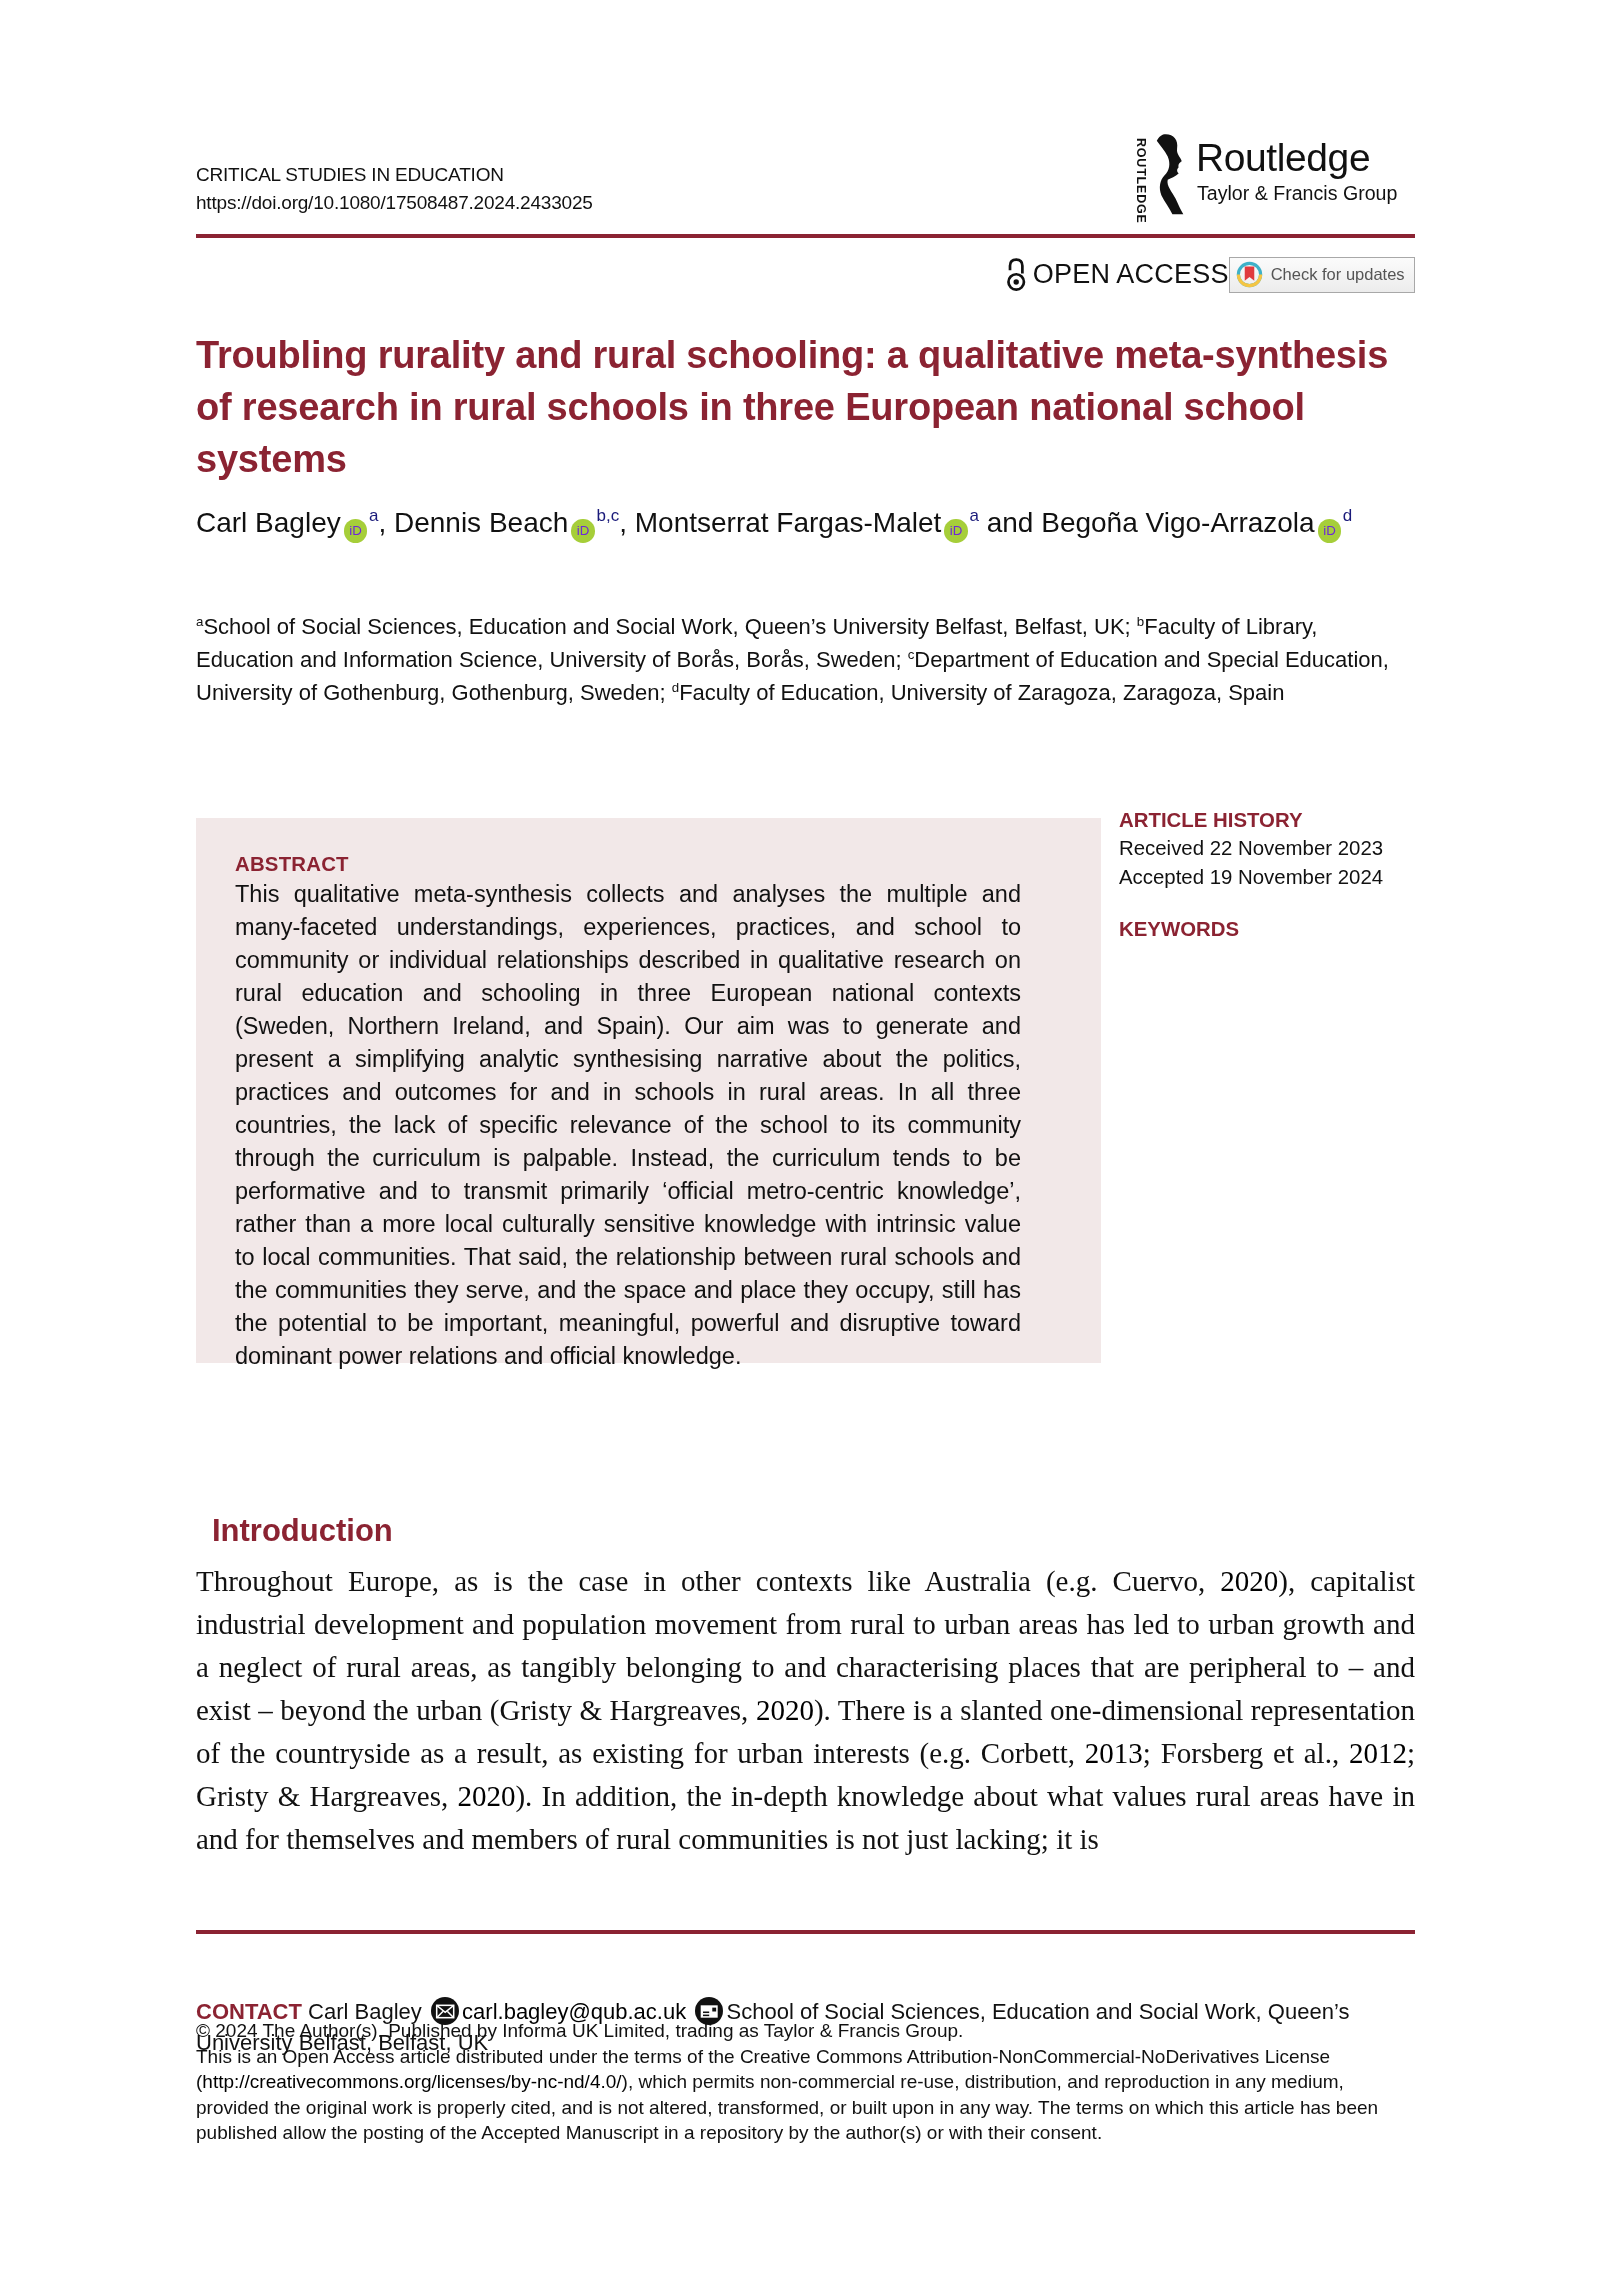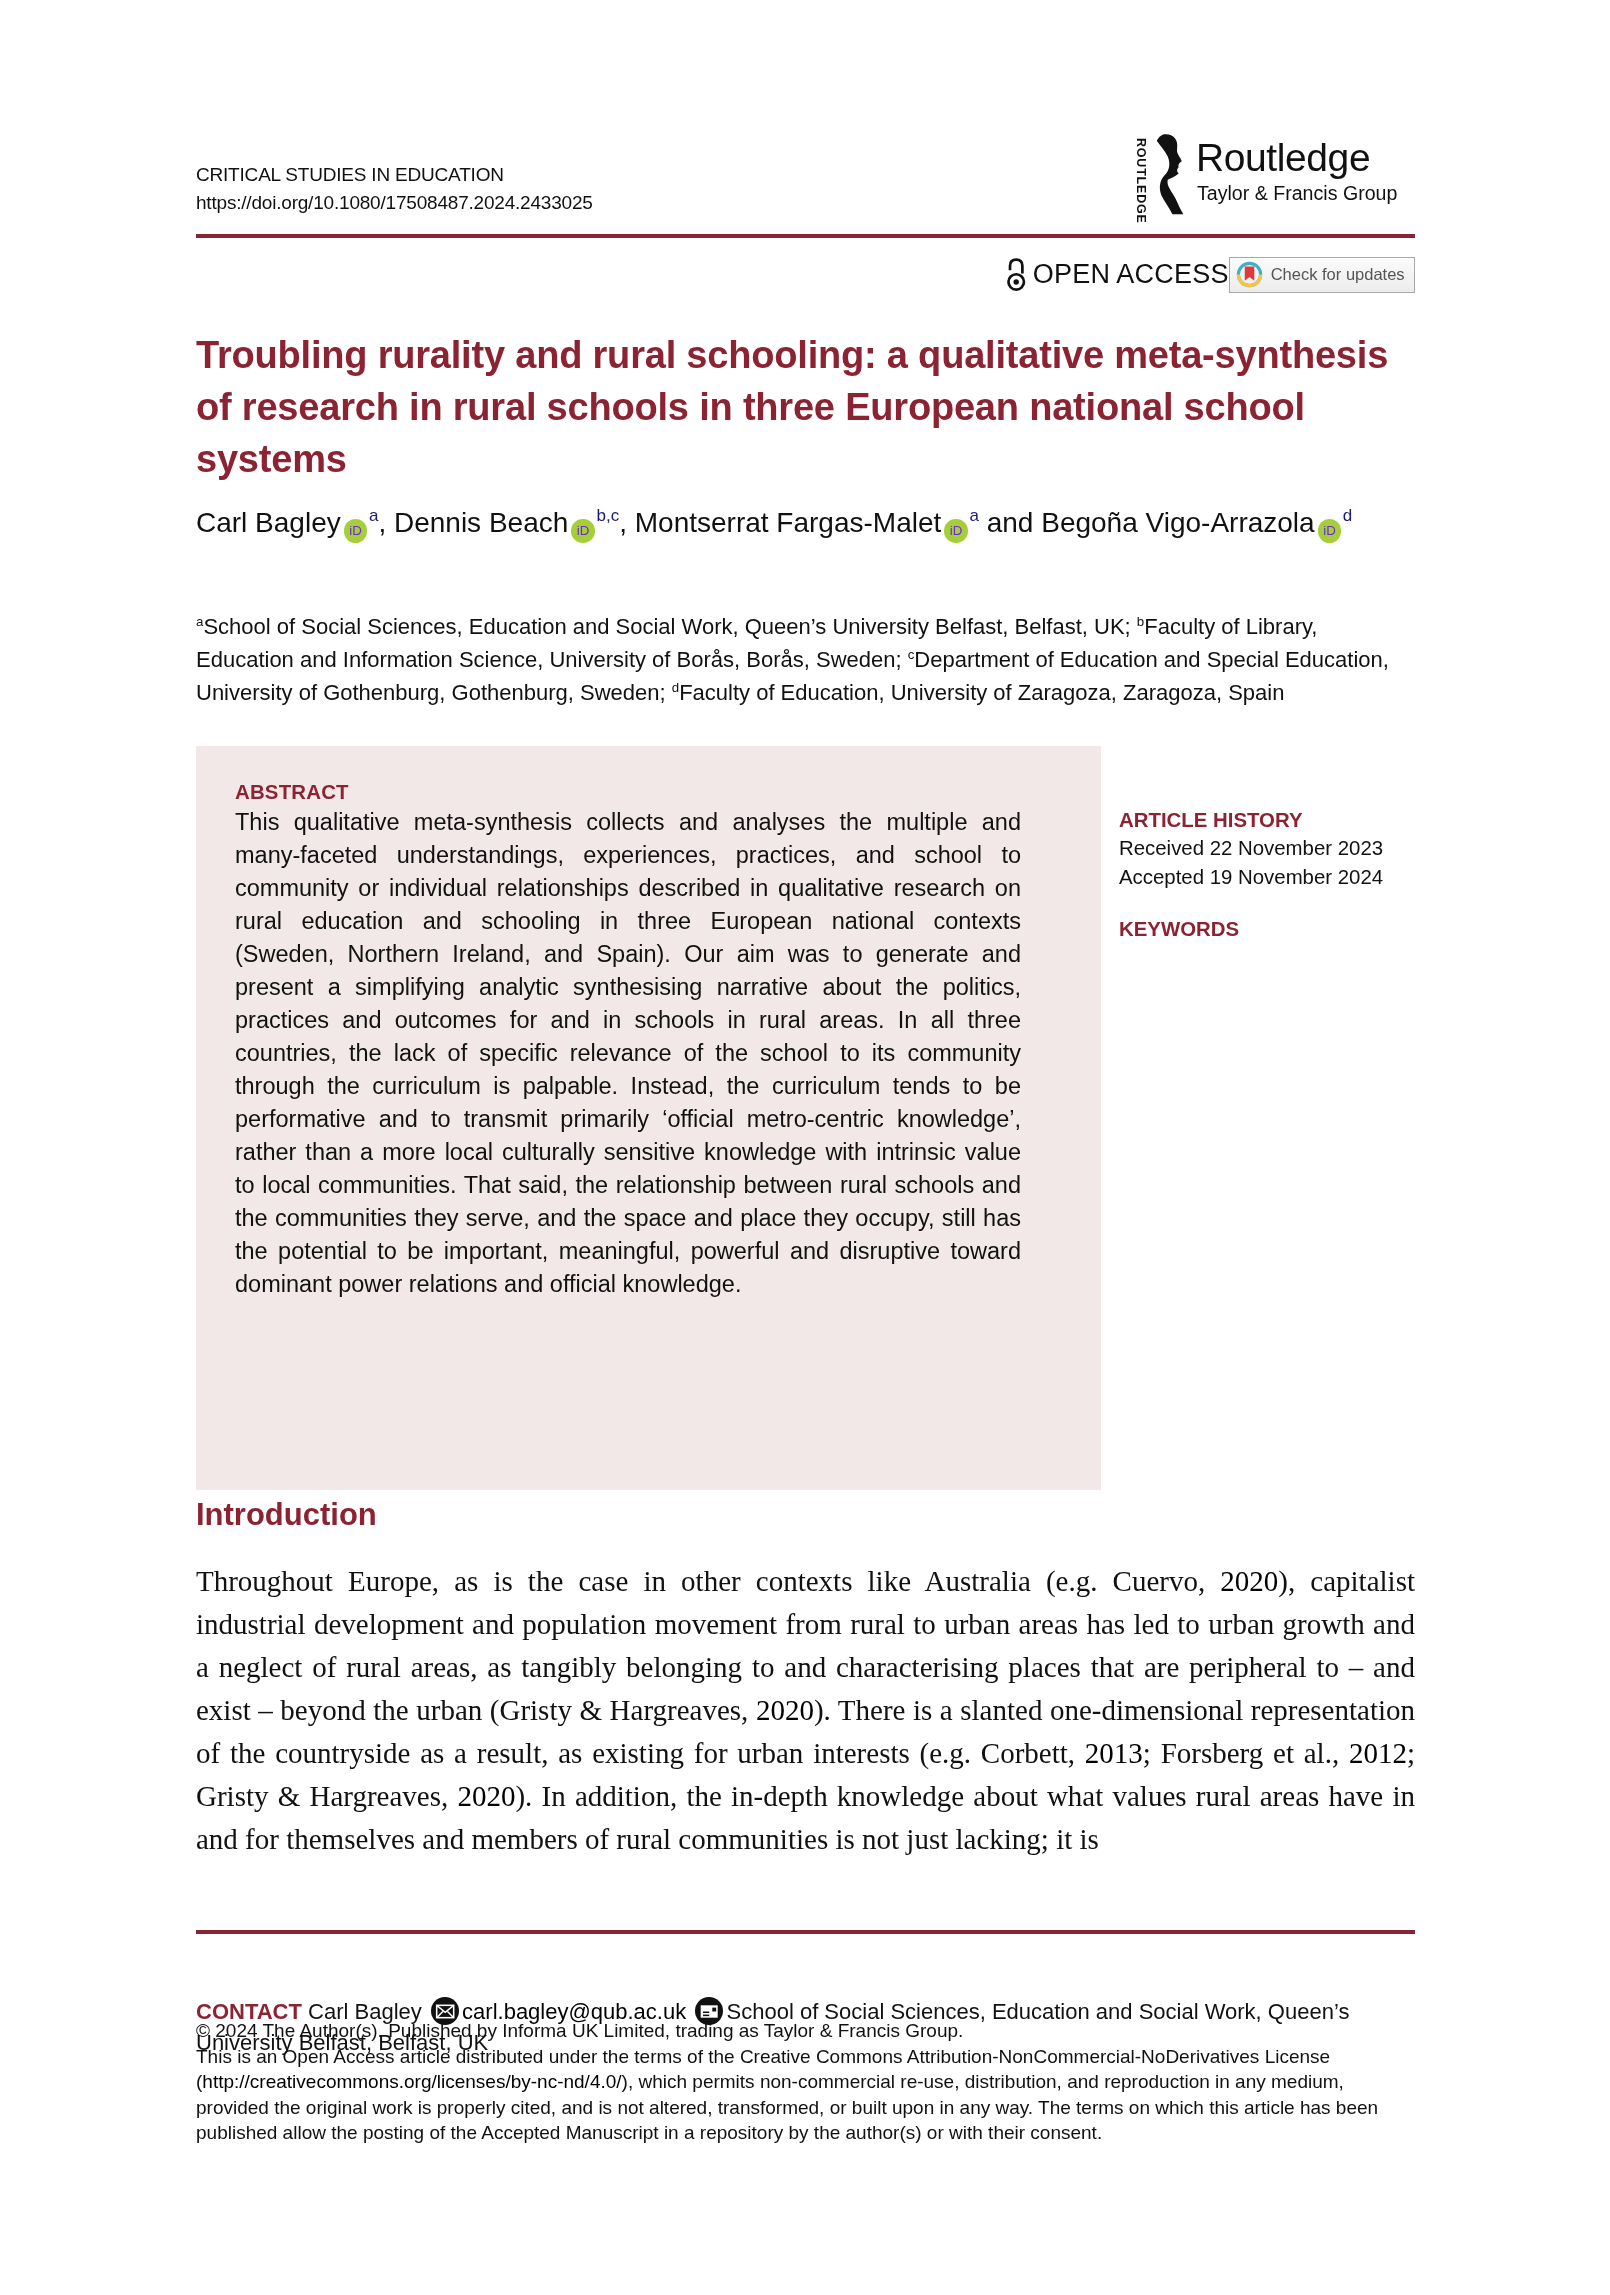--- a/index.html
+++ b/index.html
@@ -29,32 +29,32 @@
     
     .title { position: absolute; left: 0; top: 329px; width: 1219px; font-size: 38px; line-height: 52px; font-weight: bold; letter-spacing: -0.2px; margin: 0; }
     .authors { position: absolute; left: 0; top: 502px; width: 1219px; font-size: 28px; line-height: 41px; }
     .orcid { display: inline-block; width: 23.5px; height: 23.5px; border-radius: 50%; background: #A6CE39; color: #6d28d9; font-size: 13.3px; line-height: 23.5px; text-align: center; vertical-align: -3.1px; margin-left: 3.1px; font-family: "Liberation Sans", sans-serif; }
     .authors sup { color: #1a1a7a; font-size: 17px; vertical-align: 11px; line-height: 0; margin-left: 1.6px; }
 
     .affil { position: absolute; left: 0; top: 610px; width: 1219px; font-size: 22px; line-height: 33px; }
     .affil sup { font-size: 13.3px; vertical-align: 7.8px; line-height: 0; }
 
     
-    .abstract-box { position: absolute; left: 0; top: 746px; width: 905px; height: 744px; background: #F2E8E8; }
+    .abstract-box { position: absolute; left: 0; top: 818px; width: 905px; height: 545px; background: #F2E8E8; }
     .abstract-inner { position: absolute; left: 39px; top: 33px; width: 786px; }
     .abs-head { font-size: 20.4px; font-weight: bold; line-height: 27px; letter-spacing: 0.2px; }
     .abs-text { font-size: 23.5px; line-height: 33px; text-align: justify; hyphens: manual; margin: 0; }
 
     .sidebar { position: absolute; left: 923px; top: 807px; width: 298px; }
     .side-head { font-size: 20.4px; font-weight: bold; line-height: 27px; }
     .side-text { font-size: 20.4px; line-height: 29px; }
     .side-gap { height: 23.5px; }
 
     
-    .intro-head { position: absolute; left: 0; top: 1493px; font-size: 31px; font-weight: bold; line-height: 44px; margin: 0; }
+    .intro-head { position: absolute; left: 0; top: 1493px; font-size: 31px; font-weight: bold; line-height: 44px; margin: 16px; }
     .intro-text { position: absolute; left: 0; top: 1560px; width: 1219px; font-size: 29px; line-height: 43px; text-align: justify; margin: 0; }
 
     
     .rule-bottom { position: absolute; left: 0; top: 1930px; width: 1219px; height: 3.9px; background: #8B2332; }
     .contact { position: absolute; left: 0; top: 1996px; width: 1219px; font-size: 22px; line-height: 31px; }
     .contact .label { font-weight: bold; }
     .cicon { display: inline-block; width: 28px; height: 28px; border-radius: 50%; background: #111; vertical-align: -6.3px; position: relative; margin: 0 3.1px; }
     .cicon svg { position: absolute; left: 3.9px; top: 5.5px; }
     .license { position: absolute; left: 0; top: 2018px; width: 1219px; font-size: 19px; line-height: 25.5px; }
     .license p { margin: 0; }

